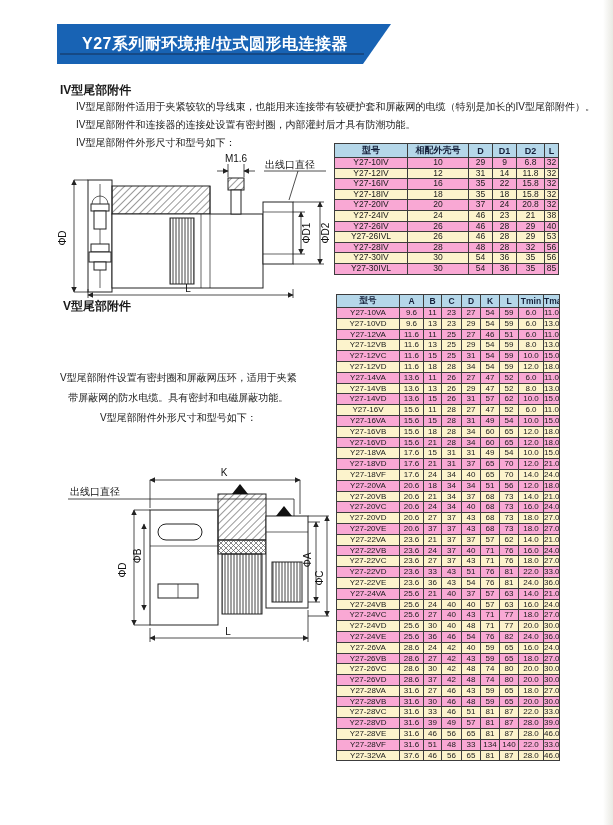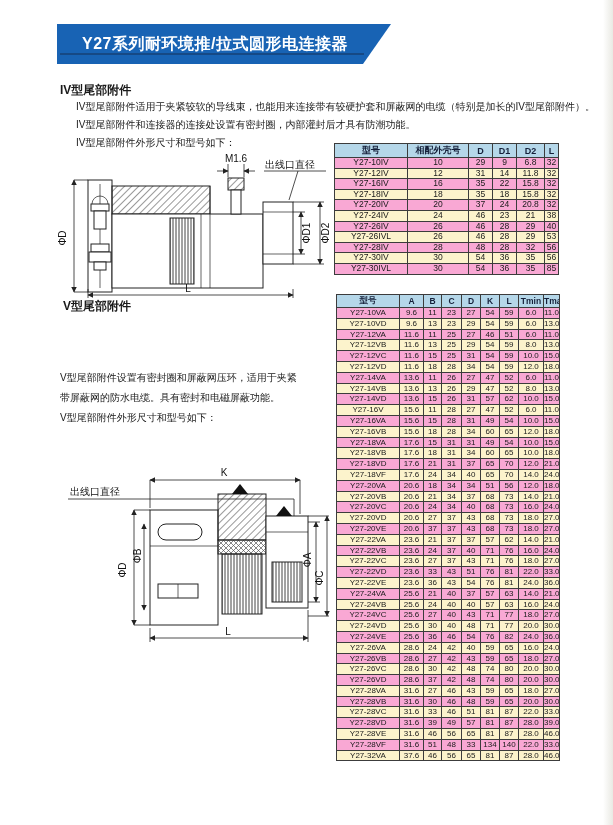--- a/index.html
+++ b/index.html
@@ -222,21 +222,21 @@
         <td>30</td>
         <td>54</td>
         <td>36</td>
         <td>35</td>
         <td>85</td>
       </tr>
     </tbody>
 </table>
 
 <div class="sec-heading" style="left:63px;top:298px;">V型尾部附件</div>
-<div class="para" style="left:60px;top:368px;line-height:20px;">
+<div class="para" style="left:60px;top:368px;line-height:20px;text-align:center;">
   <div>V型尾部附件设置有密封圈和屏蔽网压环，适用于夹紧</div>
   <div>带屏蔽网的防水电缆。具有密封和电磁屏蔽功能。</div>
   <div>V型尾部附件外形尺寸和型号如下：</div>
 </div>
 
 <svg class="draw2" width="275" height="212" viewBox="0 0 275 212">
   <defs>
     <pattern id="h2" width="5" height="5" patternUnits="userSpaceOnUse" patternTransform="rotate(45)">
       <line x1="0" y1="0" x2="0" y2="5" stroke="#333" stroke-width="1"></line>
     </pattern>
@@ -439,40 +439,40 @@
         <td>15.6</td>
         <td>18</td>
         <td>28</td>
         <td>34</td>
         <td>60</td>
         <td>65</td>
         <td>12.0</td>
         <td>18.0</td>
       </tr>
       <tr>
+        <td>Y27-16VD</td>
+        <td>15.6</td>
+        <td>21</td>
+        <td>28</td>
+        <td>34</td>
+        <td>60</td>
+        <td>65</td>
+        <td>12.0</td>
+        <td>18.0</td>
+      </tr>
+      <tr>
         <td>Y27-18VA</td>
         <td>17.6</td>
         <td>15</td>
         <td>31</td>
         <td>31</td>
         <td>49</td>
         <td>54</td>
         <td>10.0</td>
         <td>15.0</td>
-      </tr>
-      <tr>
-        <td>Y27-18VB</td>
-        <td>17.6</td>
-        <td>18</td>
-        <td>31</td>
-        <td>34</td>
-        <td>60</td>
-        <td>65</td>
-        <td>10.0</td>
-        <td>18.0</td>
       </tr>
       <tr>
         <td>Y27-18VD</td>
         <td>17.6</td>
         <td>21</td>
         <td>31</td>
         <td>37</td>
         <td>65</td>
         <td>70</td>
         <td>12.0</td>

